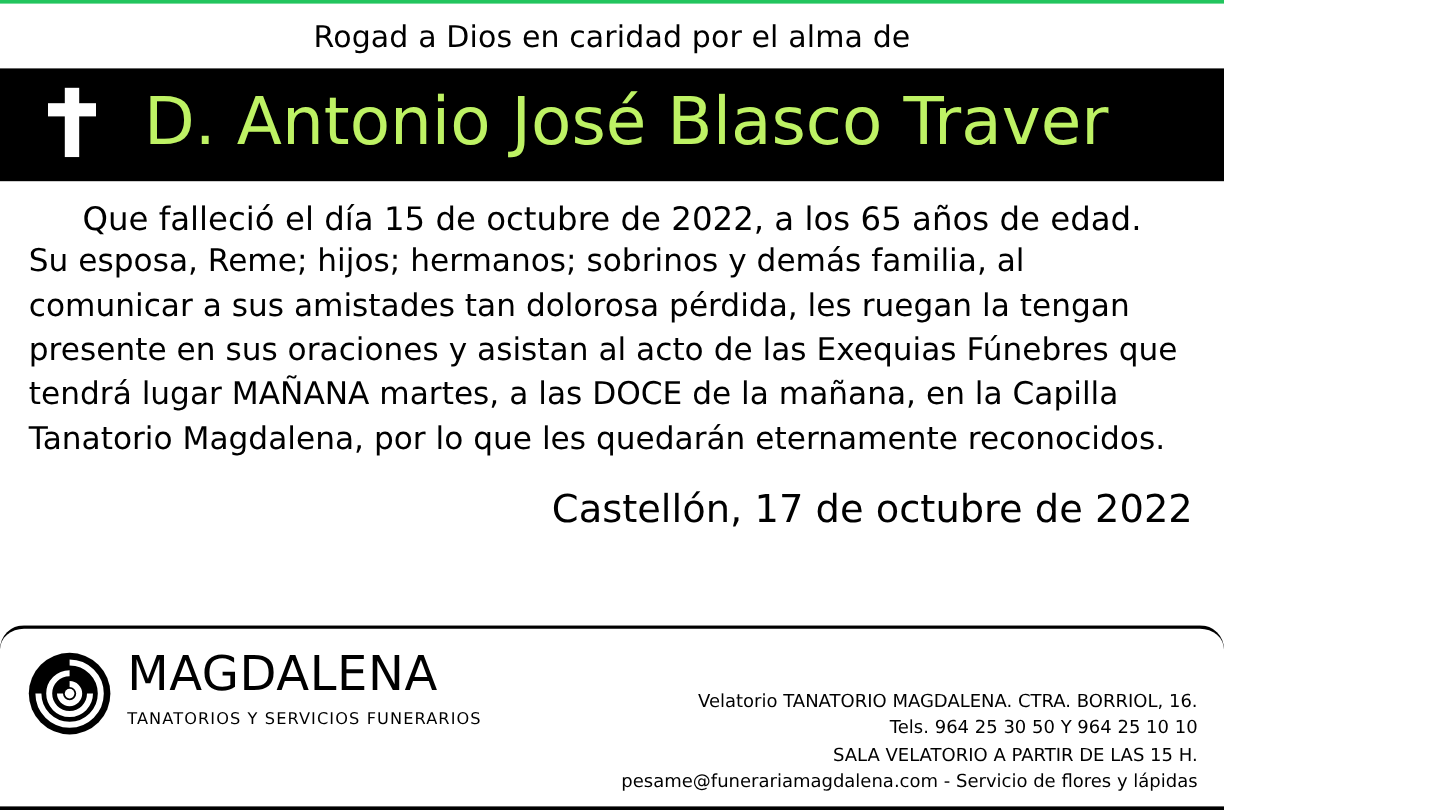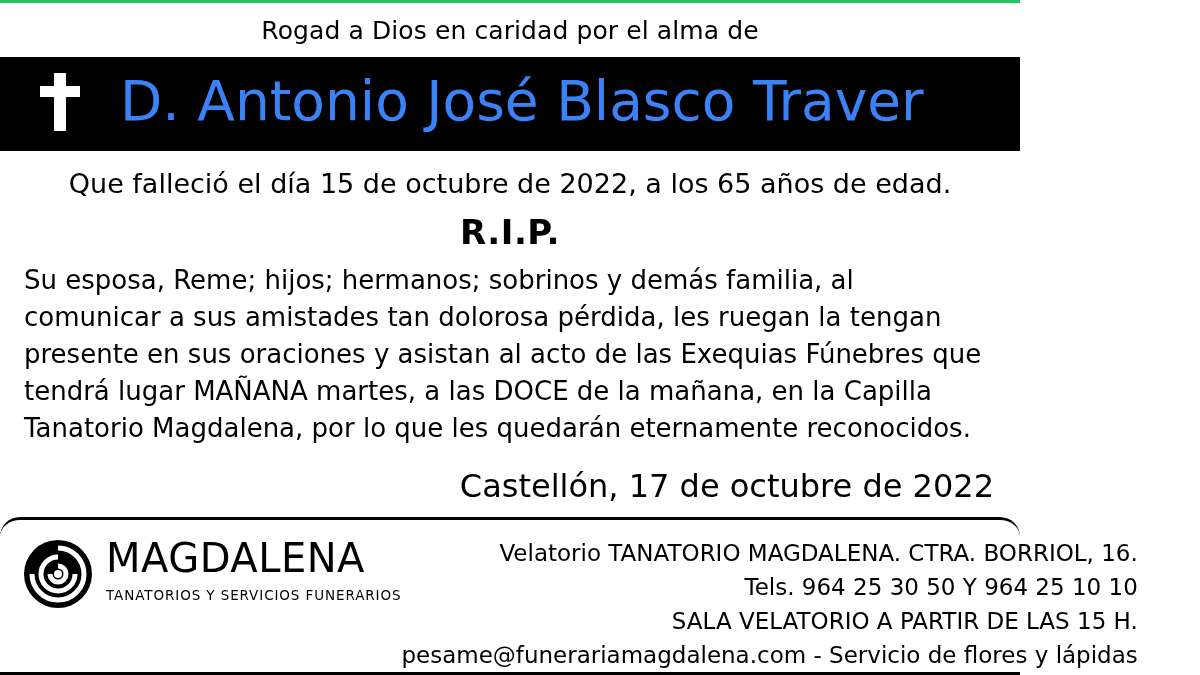--- a/index.html
+++ b/index.html
@@ -28,21 +28,21 @@
   .invocation {
     text-align: center;
     font-size: 25px;
     line-height: 1.1;
     padding: 14px 0 12px 0;
     letter-spacing: 0.1px;
   }
   
   .name-banner {
     background: #000000;
-    color: #3b82f6;
+    color: #bef264;
     display: flex;
     align-items: center;
     padding: 6px 0 10px 0;
     min-height: 78px;
   }
   .cross-icon {
     width: 120px;
     display: flex;
     align-items: center;
     justify-content: center;
@@ -129,23 +129,24 @@
     letter-spacing: 0.5px;
   }
   .brand-tagline {
     font-size: 13.5px;
     letter-spacing: 0.9px;
     padding-top: 9px;
   }
   .contact {
     flex: 1 1 auto;
     text-align: right;
-    font-size: 23px;
+    font-size: 15px;
     line-height: 1.48;
     padding-top: 4px;
+    margin-top: 33px;
   }
   .contact div { white-space: nowrap; }
 </style>
 </head>
 <body>
 
 <div class="obituary">
 
   <div class="invocation">Rogad a Dios en caridad por el alma de</div>
 
@@ -154,21 +155,20 @@
       <svg width="44" height="58" viewBox="0 0 44 58" aria-hidden="true">
         <rect x="16" y="0" width="12" height="58" fill="#ffffff"></rect>
         <rect x="2" y="13" width="40" height="11" fill="#ffffff"></rect>
       </svg>
     </div>
     <div class="deceased-name">D. Antonio José Blasco Traver</div>
   </div>
 
   <div class="body-block">
     <div class="death-line">Que falleció el día 15 de octubre de 2022, a los 65 años de edad.</div>
-    <div class="rip">R.I.P.</div>
     <div class="family-text">Su esposa, Reme; hijos; hermanos; sobrinos y demás familia, al comunicar a sus amistades tan dolorosa pérdida, les ruegan la tengan presente en sus oraciones y asistan al acto de las Exequias Fúnebres que tendrá lugar MAÑANA martes, a las DOCE de la mañana, en la Capilla Tanatorio Magdalena, por lo que les quedarán eternamente reconocidos.</div>
     <div class="place-date">Castellón, 17 de octubre de 2022</div>
   </div>
 
   <div class="footer">
     <div class="brand">
       <div class="brand-logo">
         <svg width="72" height="72" viewBox="0 0 72 72" aria-hidden="true">
           <circle cx="36" cy="36" r="34" fill="#000000"></circle>
           <path d="M36 10 a26 26 0 1 1 -26 26" fill="none" stroke="#ffffff" stroke-width="5"></path>

